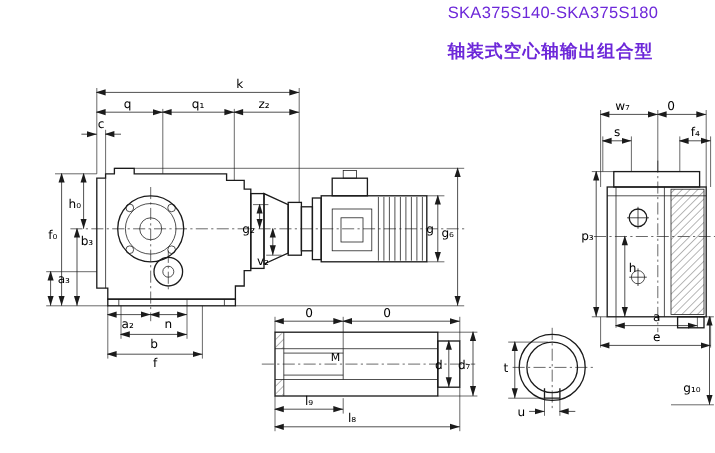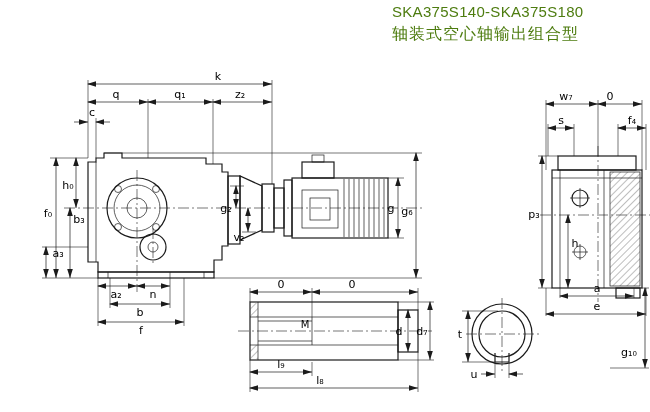--- a/index.html
+++ b/index.html
@@ -1,20 +1,20 @@
 <!DOCTYPE html>
 <html><head>
 <meta charset="utf-8">
 <style>
   html,body{margin:0;padding:0;background:#ffffff;}
   .sheet{position:relative;width:650px;height:412px;background:#ffffff;overflow:hidden;
          font-family:"Liberation Sans",sans-serif;}
-  .title-block{position:absolute;left:392px;top:3px;color:#4d7c0f;}
+  .title-block{position:absolute;left:407px;top:3px;color:#6d28d9;}
   .title-line1{font-size:15px;letter-spacing:.3px;}
-  .title-line2{font-size:16px;margin-top:4px;letter-spacing:1px;}
+  .title-line2{font-size:16px;margin-top:17px;letter-spacing:1px;font-weight:bold;}
   svg{position:absolute;left:0;top:0;}
   .ol{fill:none;stroke:#1b1b1b;stroke-width:1.2;}
   .th{fill:none;stroke:#1b1b1b;stroke-width:0.7;}
   .cl{fill:none;stroke:#1b1b1b;stroke-width:0.6;stroke-dasharray:11 3 2 3;}
   .dim{fill:none;stroke:#1b1b1b;stroke-width:0.7;}
   .ext{fill:none;stroke:#1b1b1b;stroke-width:0.6;}
   text.dl{font-family:"DejaVu Sans",sans-serif;font-size:11px;fill:#000;text-anchor:middle;}
   text.sm{font-family:"DejaVu Sans",sans-serif;font-size:10px;fill:#000;text-anchor:middle;}
 </style>
 </head>

